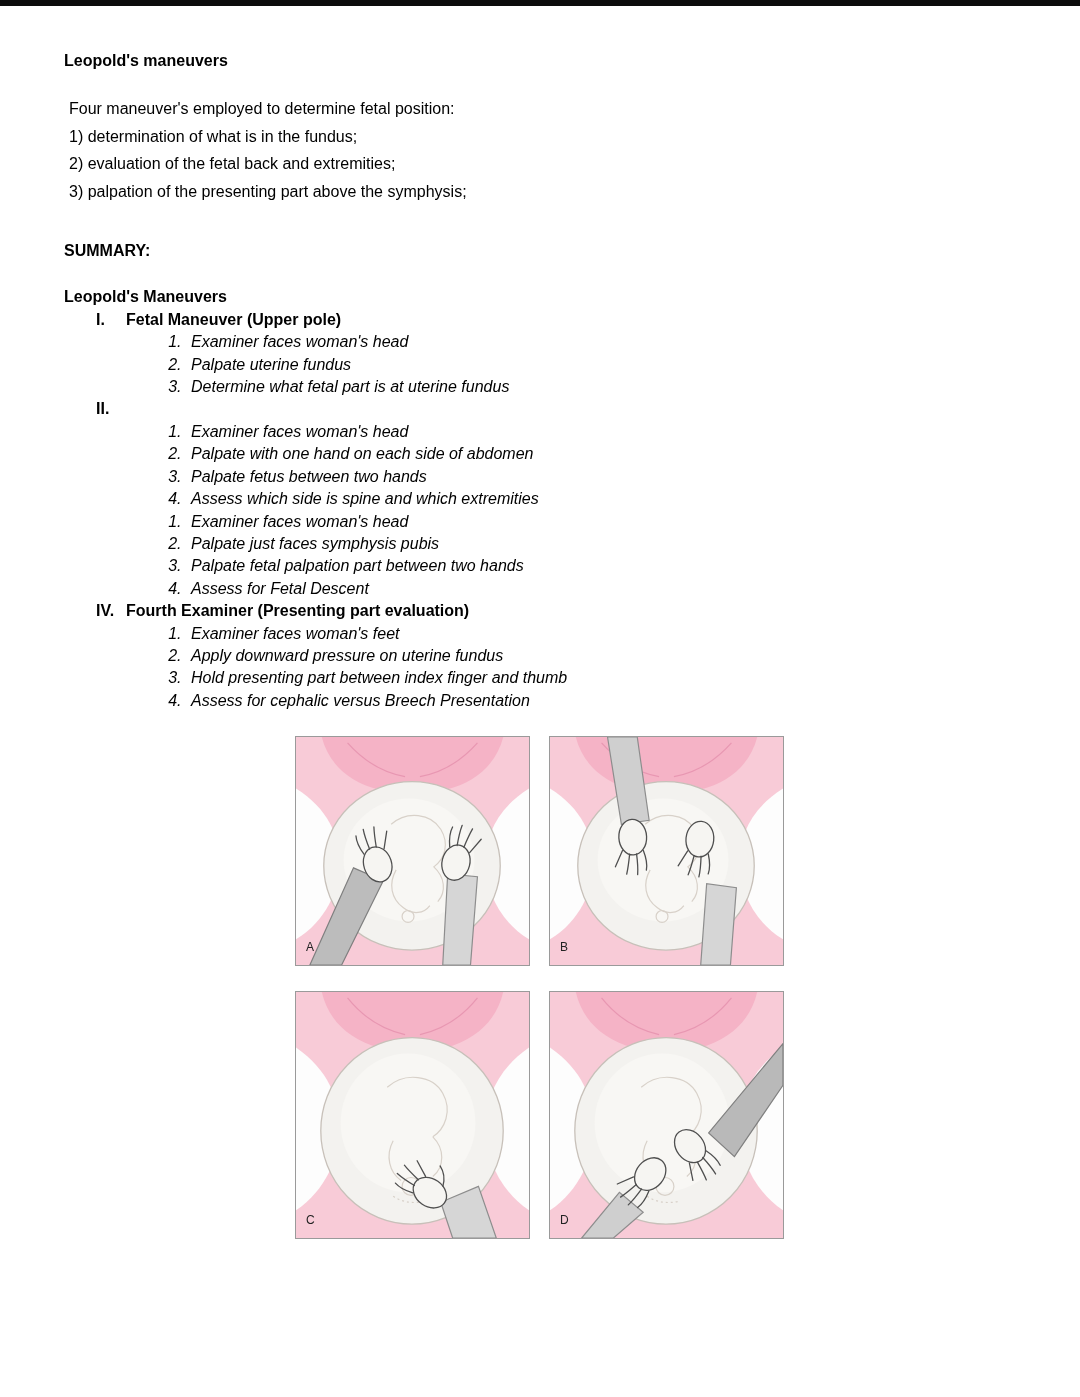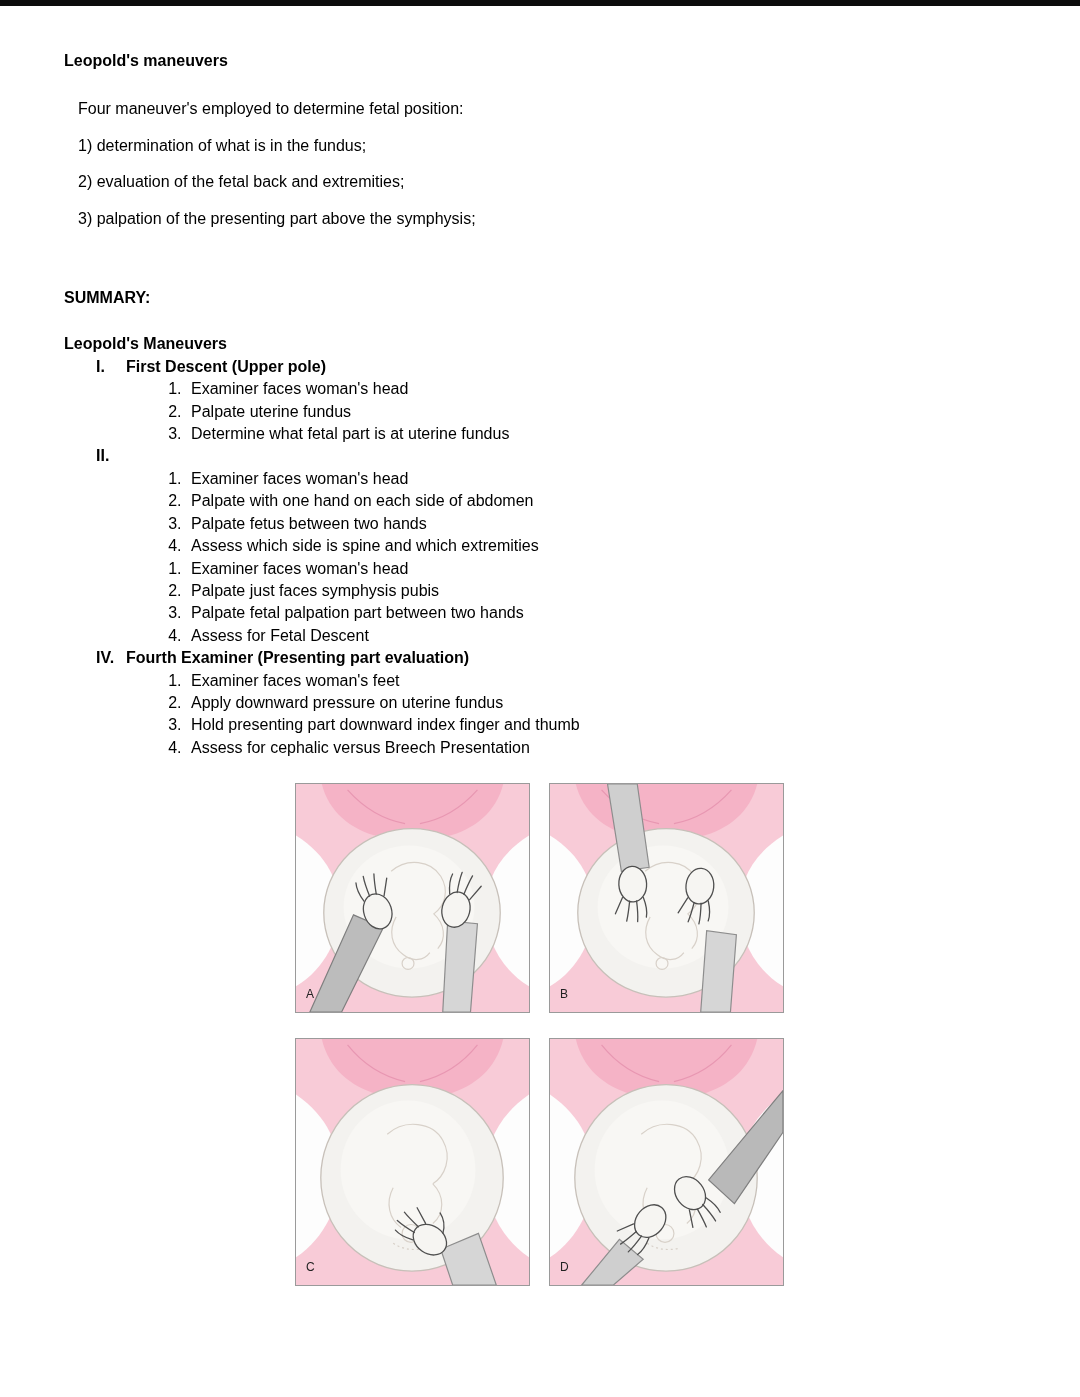--- a/index.html
+++ b/index.html
@@ -5,26 +5,26 @@
   * { margin:0; padding:0; box-sizing:border-box; }
   html,body { background:#ffffff; }
   body {
     width:1080px; min-height:1397px;
     font-family:"Liberation Sans", sans-serif;
     font-size:16px; color:#000;
   }
   .top-strip { width:100%; height:6px; background:#0c0c0c; }
   .content { padding:44px 64px 40px 64px; line-height:22.4px; }
   .title { font-size:16px; font-weight:bold; margin-bottom:26px; }
-  .line { margin:14px; }
-  .summary-heading { font-size:16px; font-weight:bold; margin-top:57px; }
+  .line { margin:5px; }
+  .summary-heading { font-size:16px; font-weight:bold; margin-top:37px; }
   .outline-title { font-size:16px; font-weight:bold; margin-top:24px; }
   .maneuver-heading { display:flex; font-weight:bold; margin-left:32px; }
   .numeral { flex:0 0 30px; width:30px; }
-  ol.steps { margin:0 0 0 96px; padding-left:26px; list-style:decimal; }
+  ol.steps { margin:0 0 0 96px; padding-left:26px; list-style:decimal;font-style:italic; }
   ol.steps li { padding-left:5px; }
   .figures {
     margin-top:24px; margin-left:231px;
     display:grid; grid-template-columns:235px 235px;
     column-gap:19px; row-gap:25px;
   }
   .panel { position:relative; border:1px solid #9a9a9a; background:#f8cbd7; overflow:hidden; }
   .panel.short { width:235px; height:230px; }
   .panel.tall  { width:235px; height:248px; }
   .panel svg { display:block; width:100%; height:100%; }
@@ -43,21 +43,21 @@
     <p class="line">1) determination of what is in the fundus;</p>
     <p class="line">2) evaluation of the fetal back and extremities;</p>
     <p class="line">3) palpation of the presenting part above the symphysis;</p>
 
     <h2 class="summary-heading">SUMMARY:</h2>
     <h3 class="outline-title">Leopold's Maneuvers</h3>
 
     <div class="maneuver">
       <div class="maneuver-heading">
         <span class="numeral">I.</span>
-        <span class="maneuver-title">First Descent (Upper pole)</span>
+        <span class="maneuver-title">Fetal Maneuver (Upper pole)</span>
       </div>
       <ol class="steps">
         <li class="step">Examiner faces woman's head</li>
         <li class="step">Palpate uterine fundus</li>
         <li class="step">Determine what fetal part is at uterine fundus</li>
       </ol>
     </div>
 
     <div class="maneuver">
       <div class="maneuver-heading">
@@ -81,21 +81,21 @@
     </div>
 
     <div class="maneuver">
       <div class="maneuver-heading">
         <span class="numeral">IV.</span>
         <span class="maneuver-title">Fourth Examiner (Presenting part evaluation)</span>
       </div>
       <ol class="steps">
         <li class="step">Examiner faces woman's feet</li>
         <li class="step">Apply downward pressure on uterine fundus</li>
-        <li class="step">Hold presenting part downward index finger and thumb</li>
+        <li class="step">Hold presenting part between index finger and thumb</li>
         <li class="step">Assess for cephalic versus Breech Presentation</li>
       </ol>
     </div>
 
     <div class="figures">
 
       <figure class="panel short">
         <svg viewBox="0 0 235 230" preserveAspectRatio="none">
           <rect width="235" height="230" fill="#f8cbd7"></rect>
           <path d="M0,52 C32,72 44,100 44,126 C44,154 30,186 0,204 Z" fill="#fdfdfd"></path>

